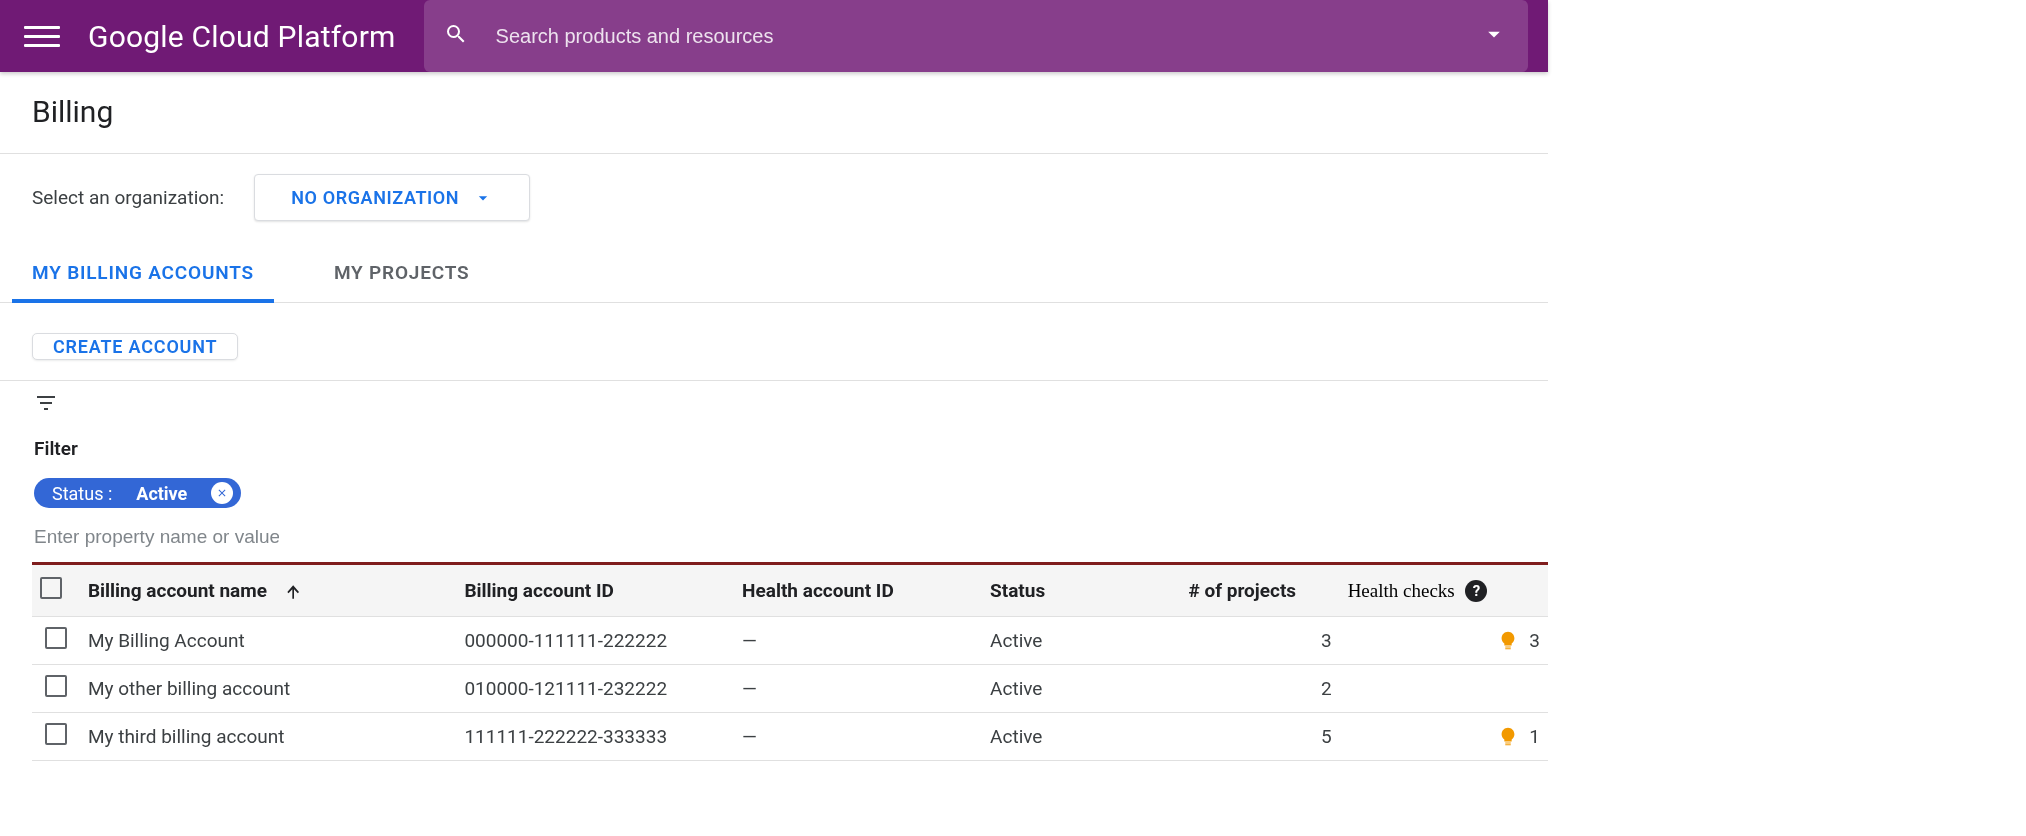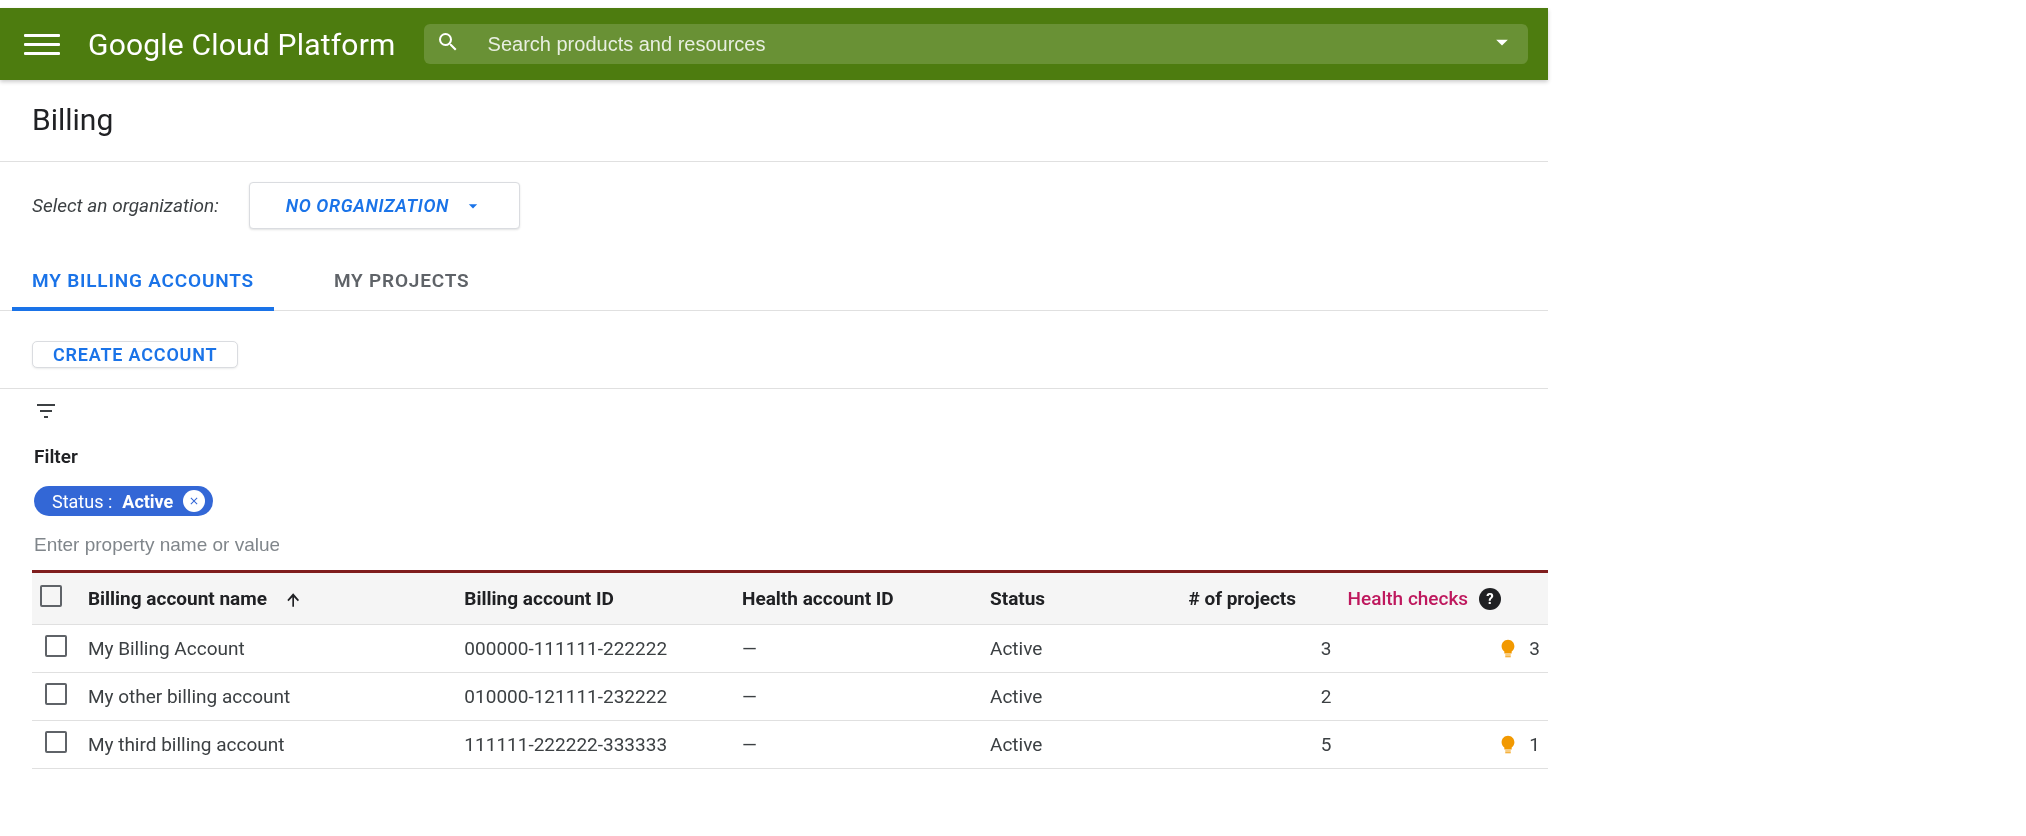--- a/index.html
+++ b/index.html
@@ -8,29 +8,28 @@
     font-family: "Roboto", "Helvetica Neue", Arial, sans-serif;
     font-size: 18px;
     color: #202124;
     background: #fff;
     -webkit-font-smoothing: antialiased;
   }
 
   
   .topbar {
     height: 72px;
-    background: #4d7c0f;
+    background: #701a75;
     display: flex;
     align-items: center;
     padding: 0 20px 0 24px;
     gap: 28px;
     box-shadow: 0 2px 4px rgba(0,0,0,.2);
     position: relative;
     z-index: 2;
-    margin-top: 8px;
   }
   .hamburger {
     width: 36px; height: 36px;
     display: flex; flex-direction: column; justify-content: center; gap: 6px;
     cursor: pointer;
   }
   .hamburger span {
     display: block; height: 3px; background: #fff; border-radius: 1px;
   }
   .product-name {
@@ -40,23 +39,23 @@
     font-weight: 400;
     white-space: nowrap;
     letter-spacing: .2px;
   }
 
   .searchwrap {
     flex: 1;
     display: flex;
     align-items: center;
     background: rgba(255,255,255,.16);
-    height: 40px;
+    height: 72px;
     border-radius: 6px;
-    padding: 0 12px;
+    padding: 0 20px;
     gap: 28px;
   }
   .searchwrap svg { fill: #fff; }
   .searchwrap input {
     flex: 1;
     background: transparent;
     border: none;
     outline: none;
     color: #fff;
     font-size: 20px;
@@ -71,21 +70,20 @@
     padding: 22px 32px 24px;
   }
   .divider-thin { height: 1px; background: #e0e0e0; }
 
   
   .orgrow {
     display: flex;
     align-items: center;
     gap: 30px;
     padding: 20px 32px 26px;
-    font-style: italic;
   }
   .orglabel { font-size: 19px; color: #3c4043; }
   .orgchip {
     display: inline-flex;
     align-items: center;
     gap: 14px;
     border: 1px solid #dadce0;
     border-radius: 4px;
     padding: 12px 36px;
     color: #1a73e8;
@@ -146,21 +144,21 @@
     gap: 18px;
     padding: 10px 32px 14px 34px;
     border-top: 1px solid #e0e0e0;
     flex-direction: column;
   }
   .filter-icon svg { fill: #3c4043; }
   .filter-label { font-size: 19px; font-weight: 600; color: #202124; margin-right: 10px; }
   .chip {
     display: inline-flex;
     align-items: center;
-    gap: 10px;
+    gap: 24px;
     background: #3367d6;
     color: #fff;
     border-radius: 999px;
     padding: 4px 8px 4px 18px;
     font-size: 18px;
     cursor: pointer;
   }
   .chip .bold { font-weight: 700; }
   .chip .chip-x {
     width: 22px; height: 22px; border-radius: 50%;
@@ -204,21 +202,21 @@
     border-radius: 2px;
     display: inline-block;
   }
   th.chk, td.chk { width: 48px; text-align: center; padding-left: 30px; }
   th.name, td.name { width: 380px; }
   th.id, td.id { width: 280px; }
   th.parent, td.parent { width: 250px; }
   th.status, td.status { width: 200px; }
   th.proj, td.proj { width: 160px; text-align: right; padding-right: 30px; }
   th.health, td.health { width: 210px; text-align: right; color: #80868b; }
-  th.health span.hlabel { color: #be185d; font-weight: 500; }
+  th.health span.hlabel { color: #000000; font-weight: 500; font-family: Liberation Serif, serif; }
   .sort-arrow { display:inline-block; margin-left: 12px; }
   .sort-arrow svg { fill: #202124; vertical-align: middle; }
   .help-circle {
     display: inline-flex; width: 22px; height: 22px;
     background: #202124; color: #fff; border-radius: 50%;
     font-size: 15px; font-weight: 700;
     align-items: center; justify-content: center;
     margin-left: 6px; vertical-align: middle;
   }
 

